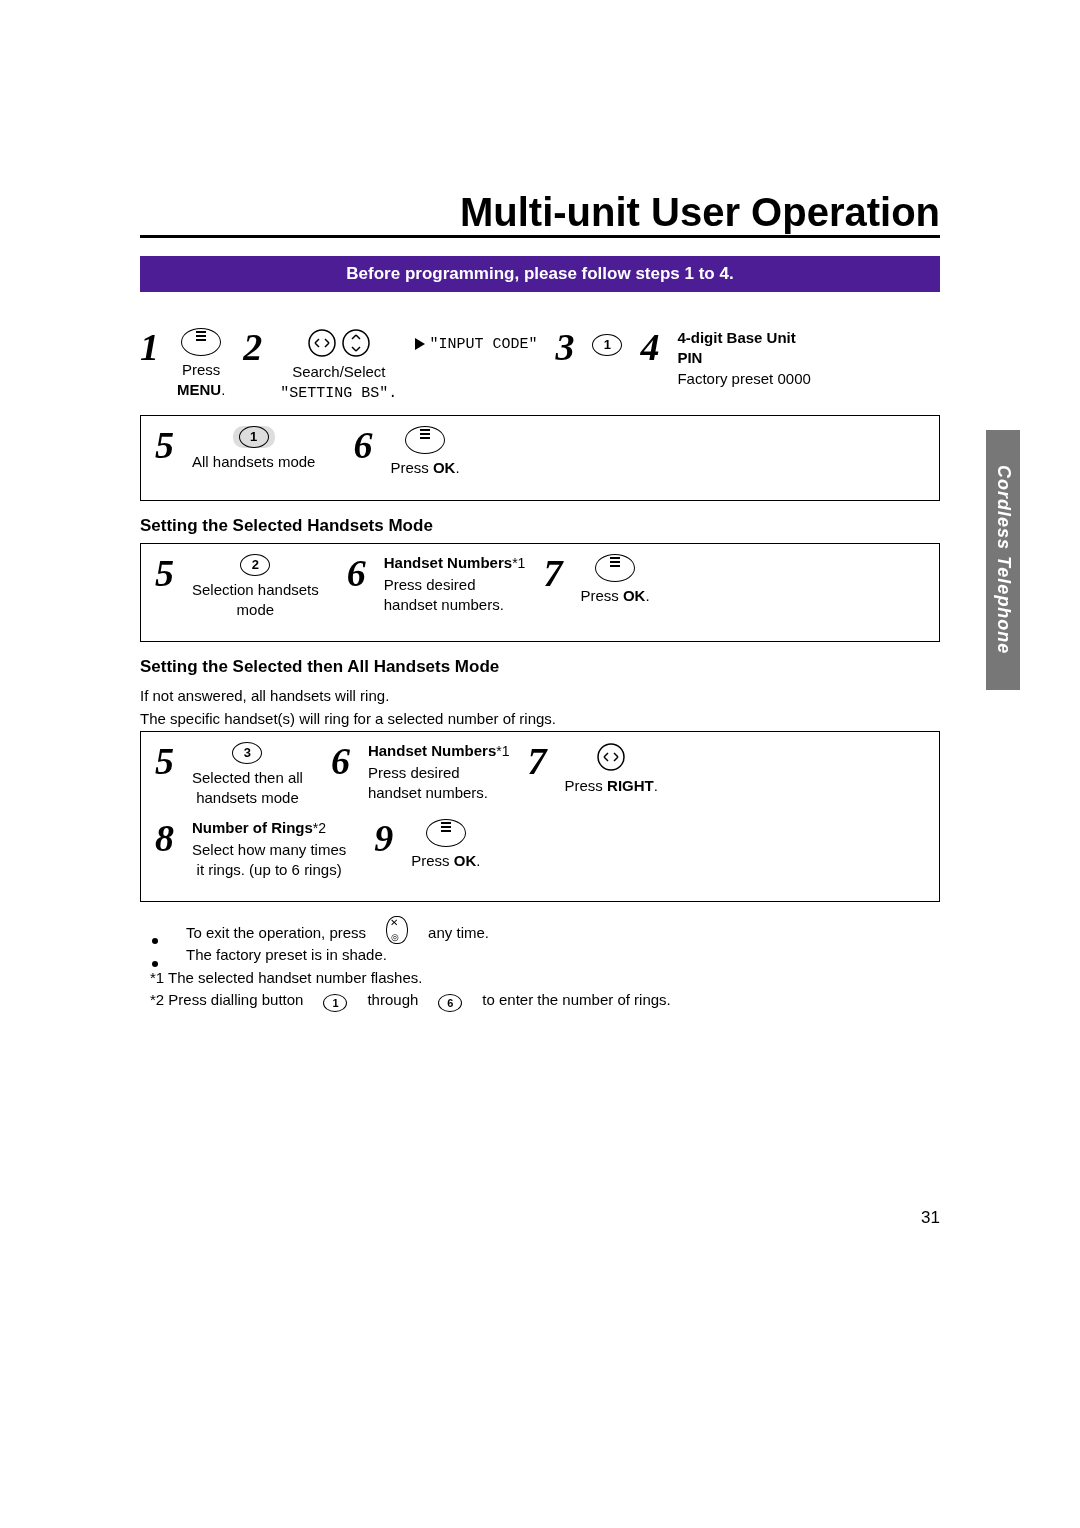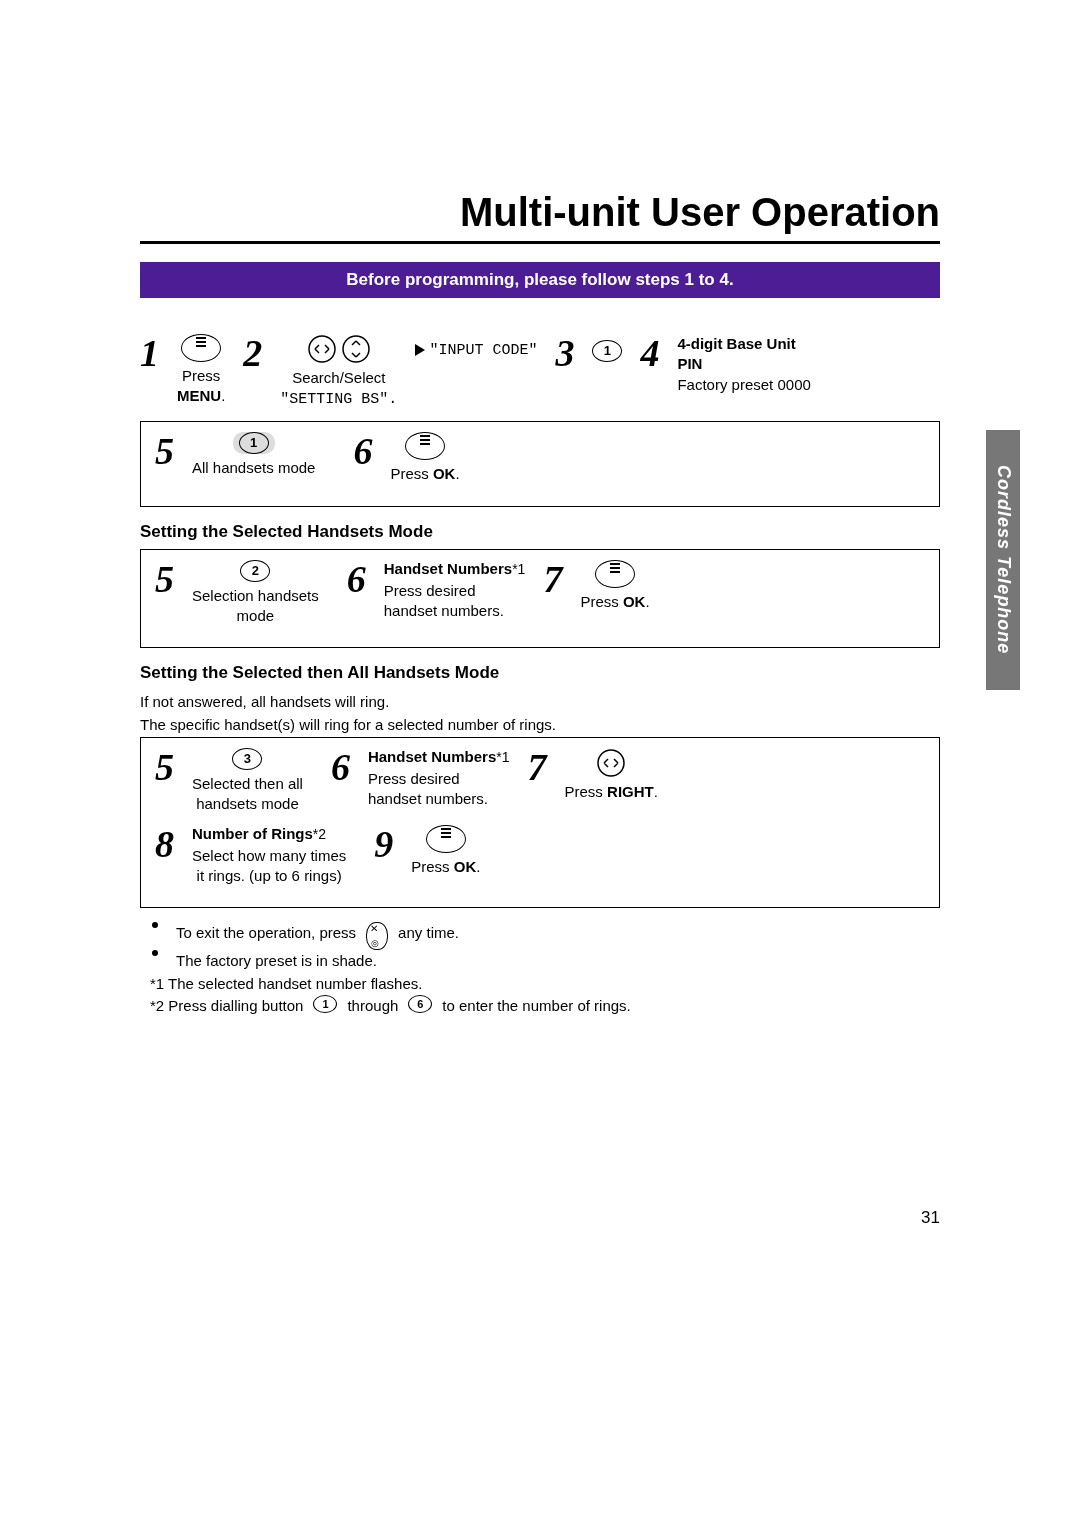--- a/index.html
+++ b/index.html
@@ -1,36 +1,36 @@
 <!DOCTYPE html>
 <html><head>
 <meta charset="utf-8">
 <style>
   html,body{margin:0;padding:0;background:#fff;color:#000;font-family:Arial,Helvetica,sans-serif}
   .page{width:1080px;height:1528px;position:relative;box-sizing:border-box;padding:190px 140px 0 140px}
-  .title{font-size:40px;font-weight:bold;text-align:right;border-bottom:3px solid #000;padding-bottom:6px;margin-bottom:18px}
+  .title{font-size:40px;font-weight:bold;text-align:right;border-bottom:3px solid #000;margin-bottom:18px}
   .banner{background:#4c1d95;color:#fff;text-align:center;font-weight:bold;font-size:17px;padding:8px 0;margin-bottom:36px}
   .row{display:flex;align-items:flex-start;gap:18px;margin-bottom:12px}
   .num{font-family:'Times New Roman',serif;font-style:italic;font-weight:bold;font-size:38px;line-height:1}
   .col{display:flex;flex-direction:column;align-items:center;font-size:15px}
   .col .lbl{margin-top:4px;text-align:center;line-height:1.3}
   .oval{display:inline-block;border:1.5px solid #000;border-radius:50%;vertical-align:middle;text-align:center}
   .oval-lg{width:38px;height:26px}
   .oval-sm{width:28px;height:20px;font-size:13px;font-weight:bold;line-height:20px}
   .oval-tiny{width:22px;height:16px;font-size:11px;font-weight:bold;line-height:16px}
   .bars{display:inline-block;width:16px}
   .bars span{display:block;height:2px;background:#000;margin:2px 3px}
   .stroke{stroke:#000;fill:none;stroke-width:1.5}
   .mono{font-family:'Courier New',monospace;font-size:15px}
   .arrow-r{display:inline-block;width:0;height:0;border-top:6px solid transparent;border-bottom:6px solid transparent;border-left:10px solid #000;vertical-align:middle;margin-right:4px}
   .sec-head{font-weight:bold;font-size:17px;margin:14px 0 6px 0;line-height:1.35}
   .box{border:1px solid #000;padding:10px 14px;margin-bottom:8px}
   .plain{font-size:15px;line-height:1.4;margin:2px 0}
   .notes{margin-top:14px;font-size:15px;line-height:1.5;padding-left:10px}
-  .notes .b{display:flex;align-items:flex-start;gap:10px}
+  .notes .b{display:flex;align-items:flex-end;gap:20px}
   .notes .dot{width:6px;height:6px;background:#000;border-radius:50%;display:inline-block;margin:0 8px 0 2px}
   .side-tab{position:absolute;right:60px;top:430px;width:34px;height:260px;background:#777;display:flex;align-items:center;justify-content:center}
   .side-tab span{writing-mode:vertical-rl;color:#fff;font-style:italic;font-weight:bold;font-size:18px;letter-spacing:1px}
   .pgnum{position:absolute;right:140px;bottom:300px;font-size:17px}
   .pair{display:flex;gap:4px;align-items:center}
   .shade{background:#ddd;border-radius:10px;padding:0 6px;display:inline-flex;align-items:center}
   .small-txt{font-size:14px}
   .cancel-icon{display:inline-block;width:20px;height:26px;border:1.5px solid #000;border-radius:10px/13px;position:relative;vertical-align:middle}
   .cancel-icon::before{content:"\2715";position:absolute;top:-2px;left:3px;font-size:10px}
   .cancel-icon::after{content:"\25CE";position:absolute;bottom:-1px;left:4px;font-size:9px}

